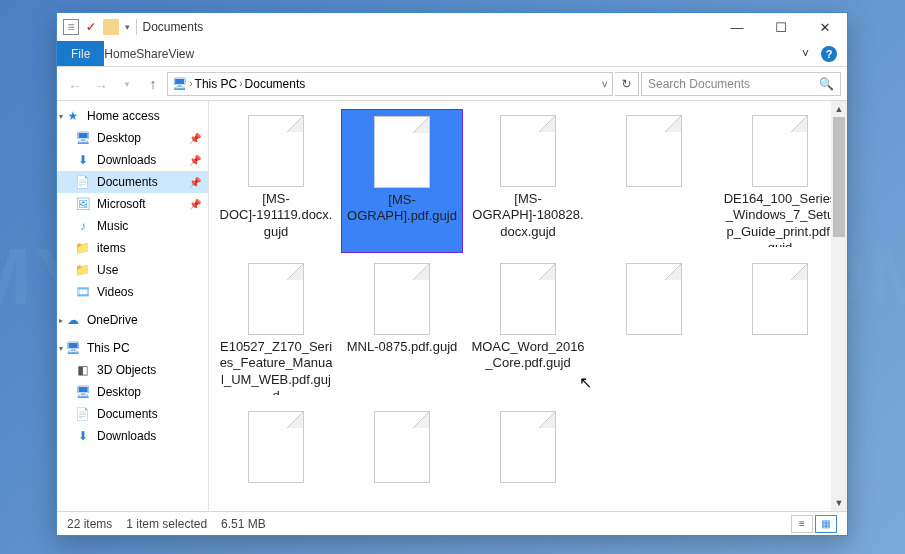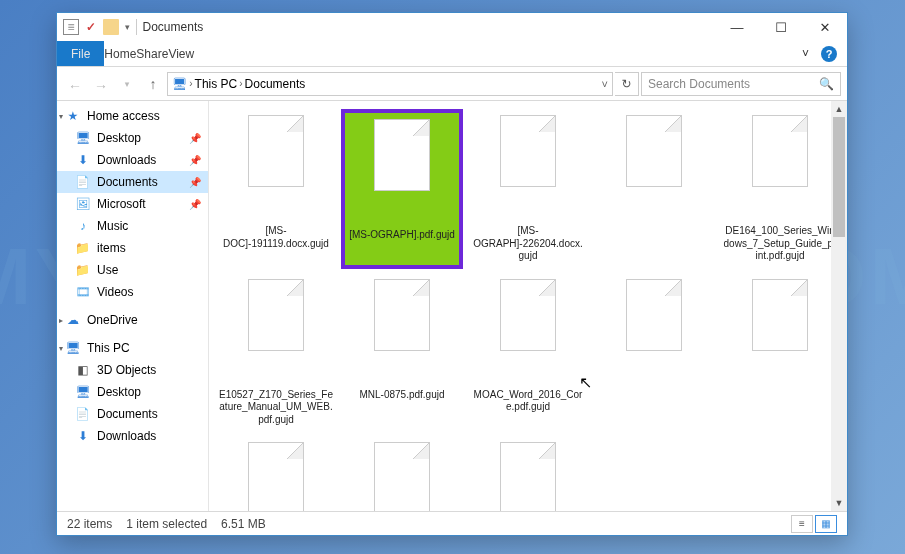--- a/index.html
+++ b/index.html
@@ -47,24 +47,24 @@
 .i-pics { color: #45a0e5; }
 .i-music { color: #45a0e5; }
 .i-folder { color: #e8b64b; }
 .i-vid { color: #45a0e5; }
 .i-cloud { color: #2d7ed6; }
 .i-pc { color: #2d7ed6; }
 .i-3d { color: #555; }
 .content { flex: 1; overflow-y: auto; padding: 8px 6px; position: relative; }
 .grid { display: grid; grid-template-columns: repeat(5, 1fr); gap: 4px 4px; }
 .file-item { display: flex; flex-direction: column; align-items: center; padding: 6px 4px; text-align: center; }
-.file-item.selected { background: #84cc16; border: 4px solid #6d28d9; }
+.file-item.selected { background: #3b82f6; border: 1px solid #6d28d9; }
 .file-thumb { width: 56px; height: 72px; background: #fff; border: 1px solid #ccc; position: relative; margin-bottom: 4px; }
 .file-thumb::before { content: ""; position: absolute; top: 0; right: 0; width: 16px; height: 16px; background: linear-gradient(135deg, transparent 48%, #ccc 50%, #f0f0f0 52%); }
-.file-label { font-size: 10px; color: #222; line-height: 1.25; word-break: break-word; max-height: 56px; overflow: hidden; margin-top: 34px; }
+.file-label { font-size: 13px; color: #222; line-height: 1.25; word-break: break-word; max-height: 56px; overflow: hidden; }
 .vscroll { position: absolute; right: 0; top: 0; bottom: 0; width: 16px; background: #f0f0f0; display: flex; flex-direction: column; }
 .vscroll .arrow { height: 16px; display: flex; align-items: center; justify-content: center; font-size: 9px; color: #555; }
 .vscroll .thumb { background: #c0c0c0; margin: 0 2px; height: 120px; }
 .statusbar { height: 24px; border-top: 1px solid #d9d9d9; display: flex; align-items: center; padding: 0 10px; font-size: 12px; color: #444; gap: 14px; }
 .statusbar .sb-right { margin-left: auto; display: flex; gap: 2px; }
 .view-toggle { width: 22px; height: 18px; border: 1px solid #ccc; display: flex; align-items: center; justify-content: center; font-size: 10px; color: #555; }
 .view-toggle.active { border-color: #3a8dde; color: #3a8dde; }
 .cursor { position: absolute; left: 370px; top: 272px; font-size: 16px; color: #000; pointer-events: none; z-index: 99; }
 .watermark { position: absolute; top: 50%; left: 50%; transform: translate(-50%,-50%); font-size: 80px; font-weight: 800; color: rgba(130,180,220,.15); pointer-events: none; white-space: nowrap; letter-spacing: 4px; }
 </style>
@@ -211,21 +211,21 @@
           <div class="file-item">
             <div class="file-thumb"></div>
             <div class="file-label">[MS-DOC]-191119.docx.gujd</div>
           </div>
           <div class="file-item selected">
             <div class="file-thumb"></div>
             <div class="file-label">[MS-OGRAPH].pdf.gujd</div>
           </div>
           <div class="file-item">
             <div class="file-thumb"></div>
-            <div class="file-label">[MS-OGRAPH]-226204.docx.gujd</div>
+            <div class="file-label">[MS-OGRAPH]-180828.docx.gujd</div>
           </div>
           <div class="file-item">
             <div class="file-thumb"></div>
           </div>
           <div class="file-item">
             <div class="file-thumb"></div>
             <div class="file-label">DE164_100_Series_Windows_7_Setup_Guide_print.pdf.gujd</div>
           </div>
           <div class="file-item">
             <div class="file-thumb"></div>

